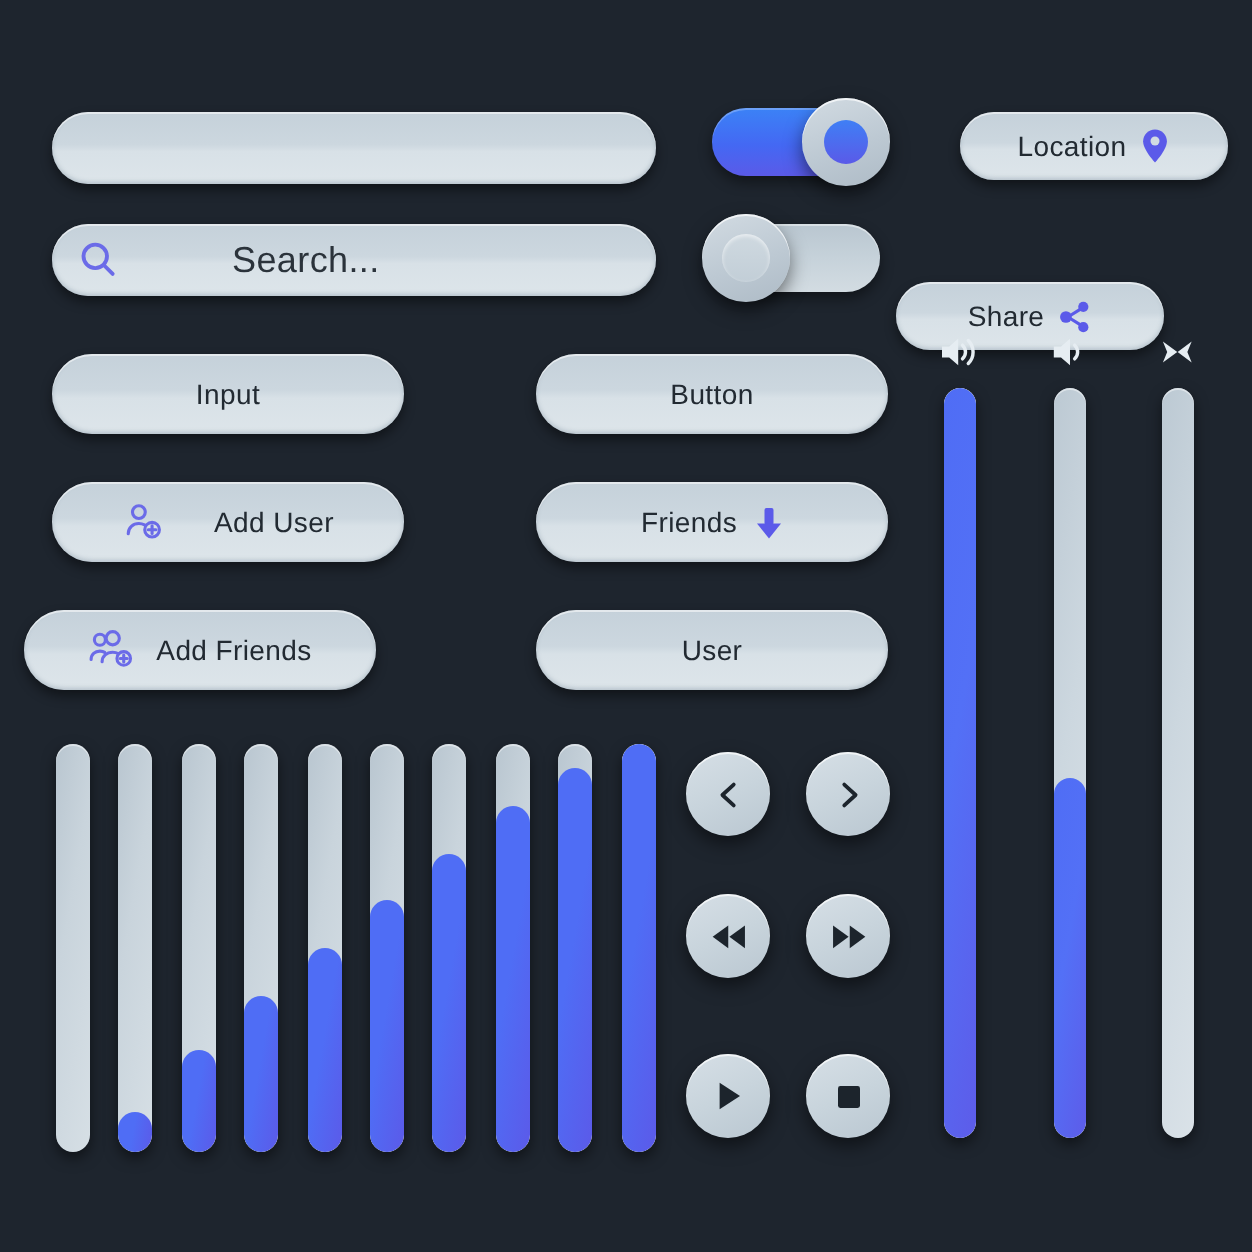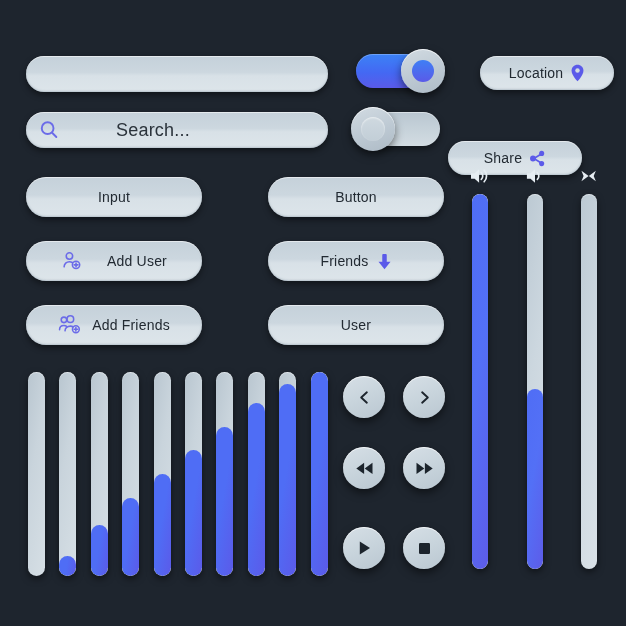--- a/index.html
+++ b/index.html
@@ -39,21 +39,21 @@
   .bar-empty { left: 26px; top: 56px; width: 302px; height: 36px; }
 
   
   .bar-search { left: 26px; top: 112px; width: 302px; height: 36px;
                 justify-content: flex-start; padding-left: 12px; gap: 10px; }
   .bar-search .ph { color: #2b333b; font-size: 18px; margin-left: 46px; }
 
   
   .btn-input     { left: 26px;  top: 177px; width: 176px; height: 40px; }
   .btn-adduser   { left: 26px;  top: 241px; width: 176px; height: 40px; gap: 24px; }
-  .btn-addfriend { left: 26px;  top: 305px; width: 176px; height: 40px; gap: 10px; }
+  .btn-addfriend { left: 12px;  top: 305px; width: 176px; height: 40px; gap: 10px; }
 
   
   .btn-button    { left: 268px; top: 177px; width: 176px; height: 40px; }
   .btn-download  { left: 268px; top: 241px; width: 176px; height: 40px; gap: 8px; }
   .btn-open      { left: 268px; top: 305px; width: 176px; height: 40px; }
 
   
   .btn-location  { left: 480px; top: 56px;  width: 134px; height: 34px; gap: 7px; }
   .btn-share     { left: 448px; top: 112px; width: 134px; height: 34px; gap: 7px; margin-top: 29px; }
 

